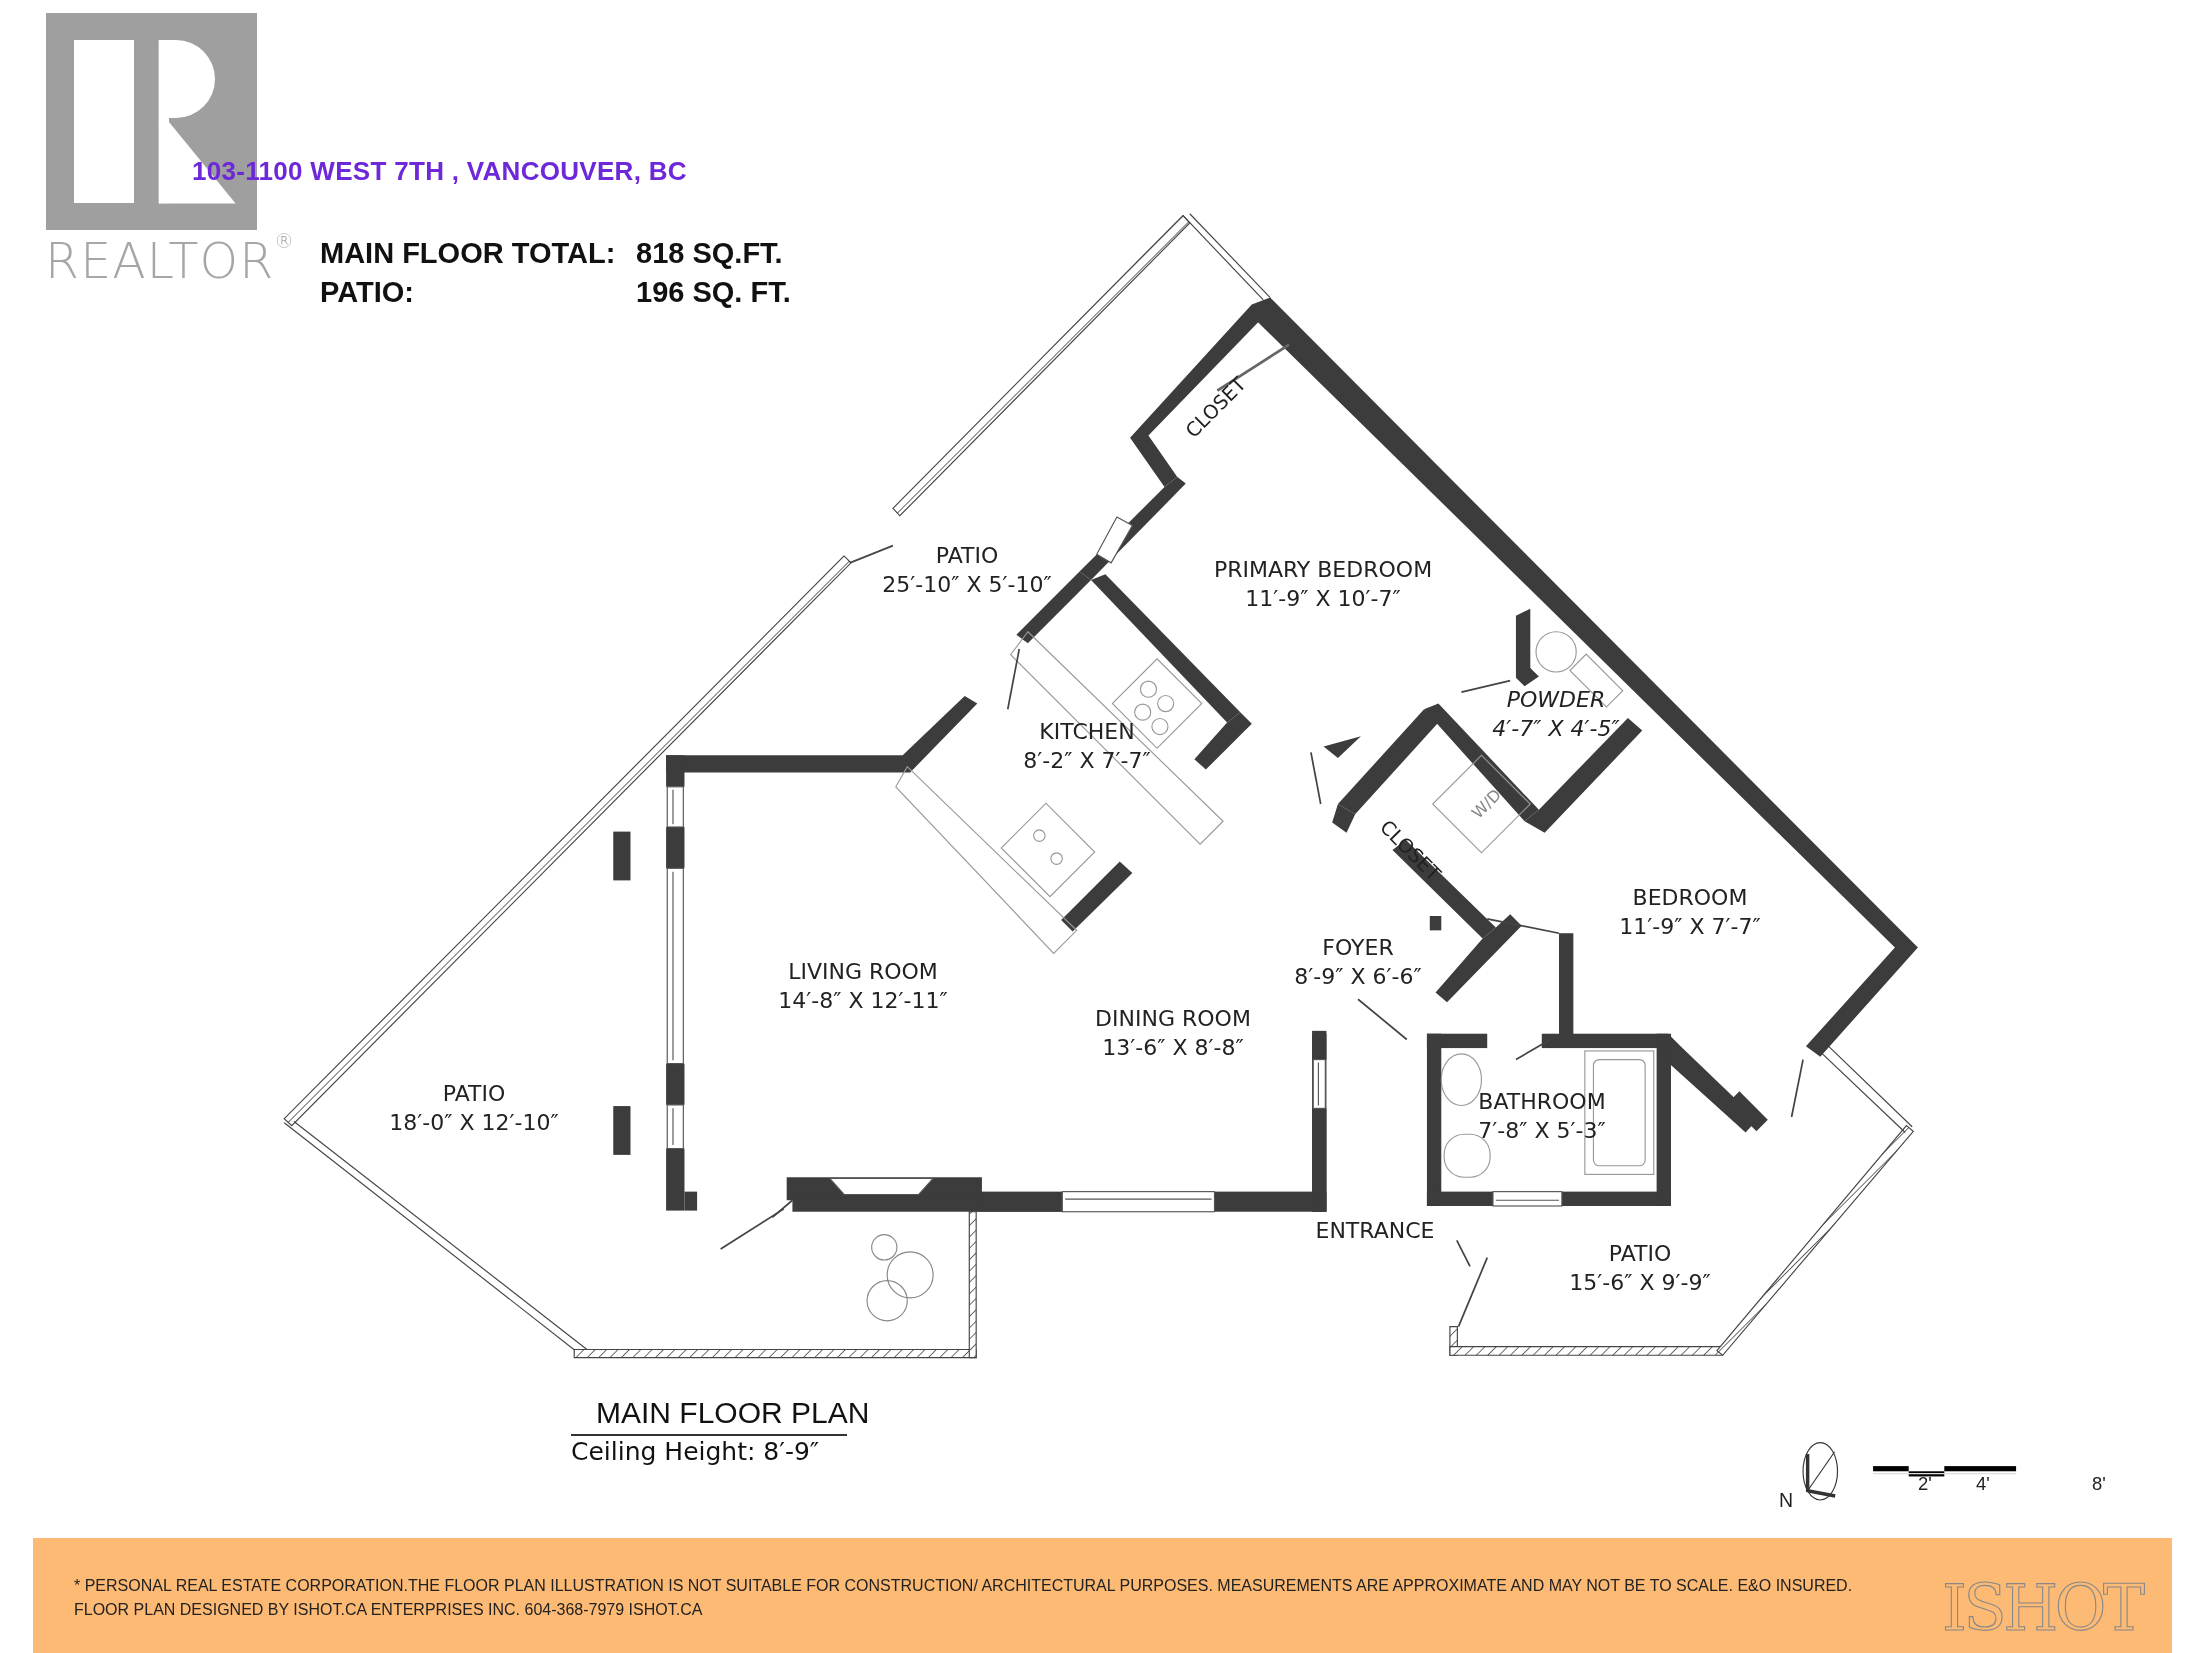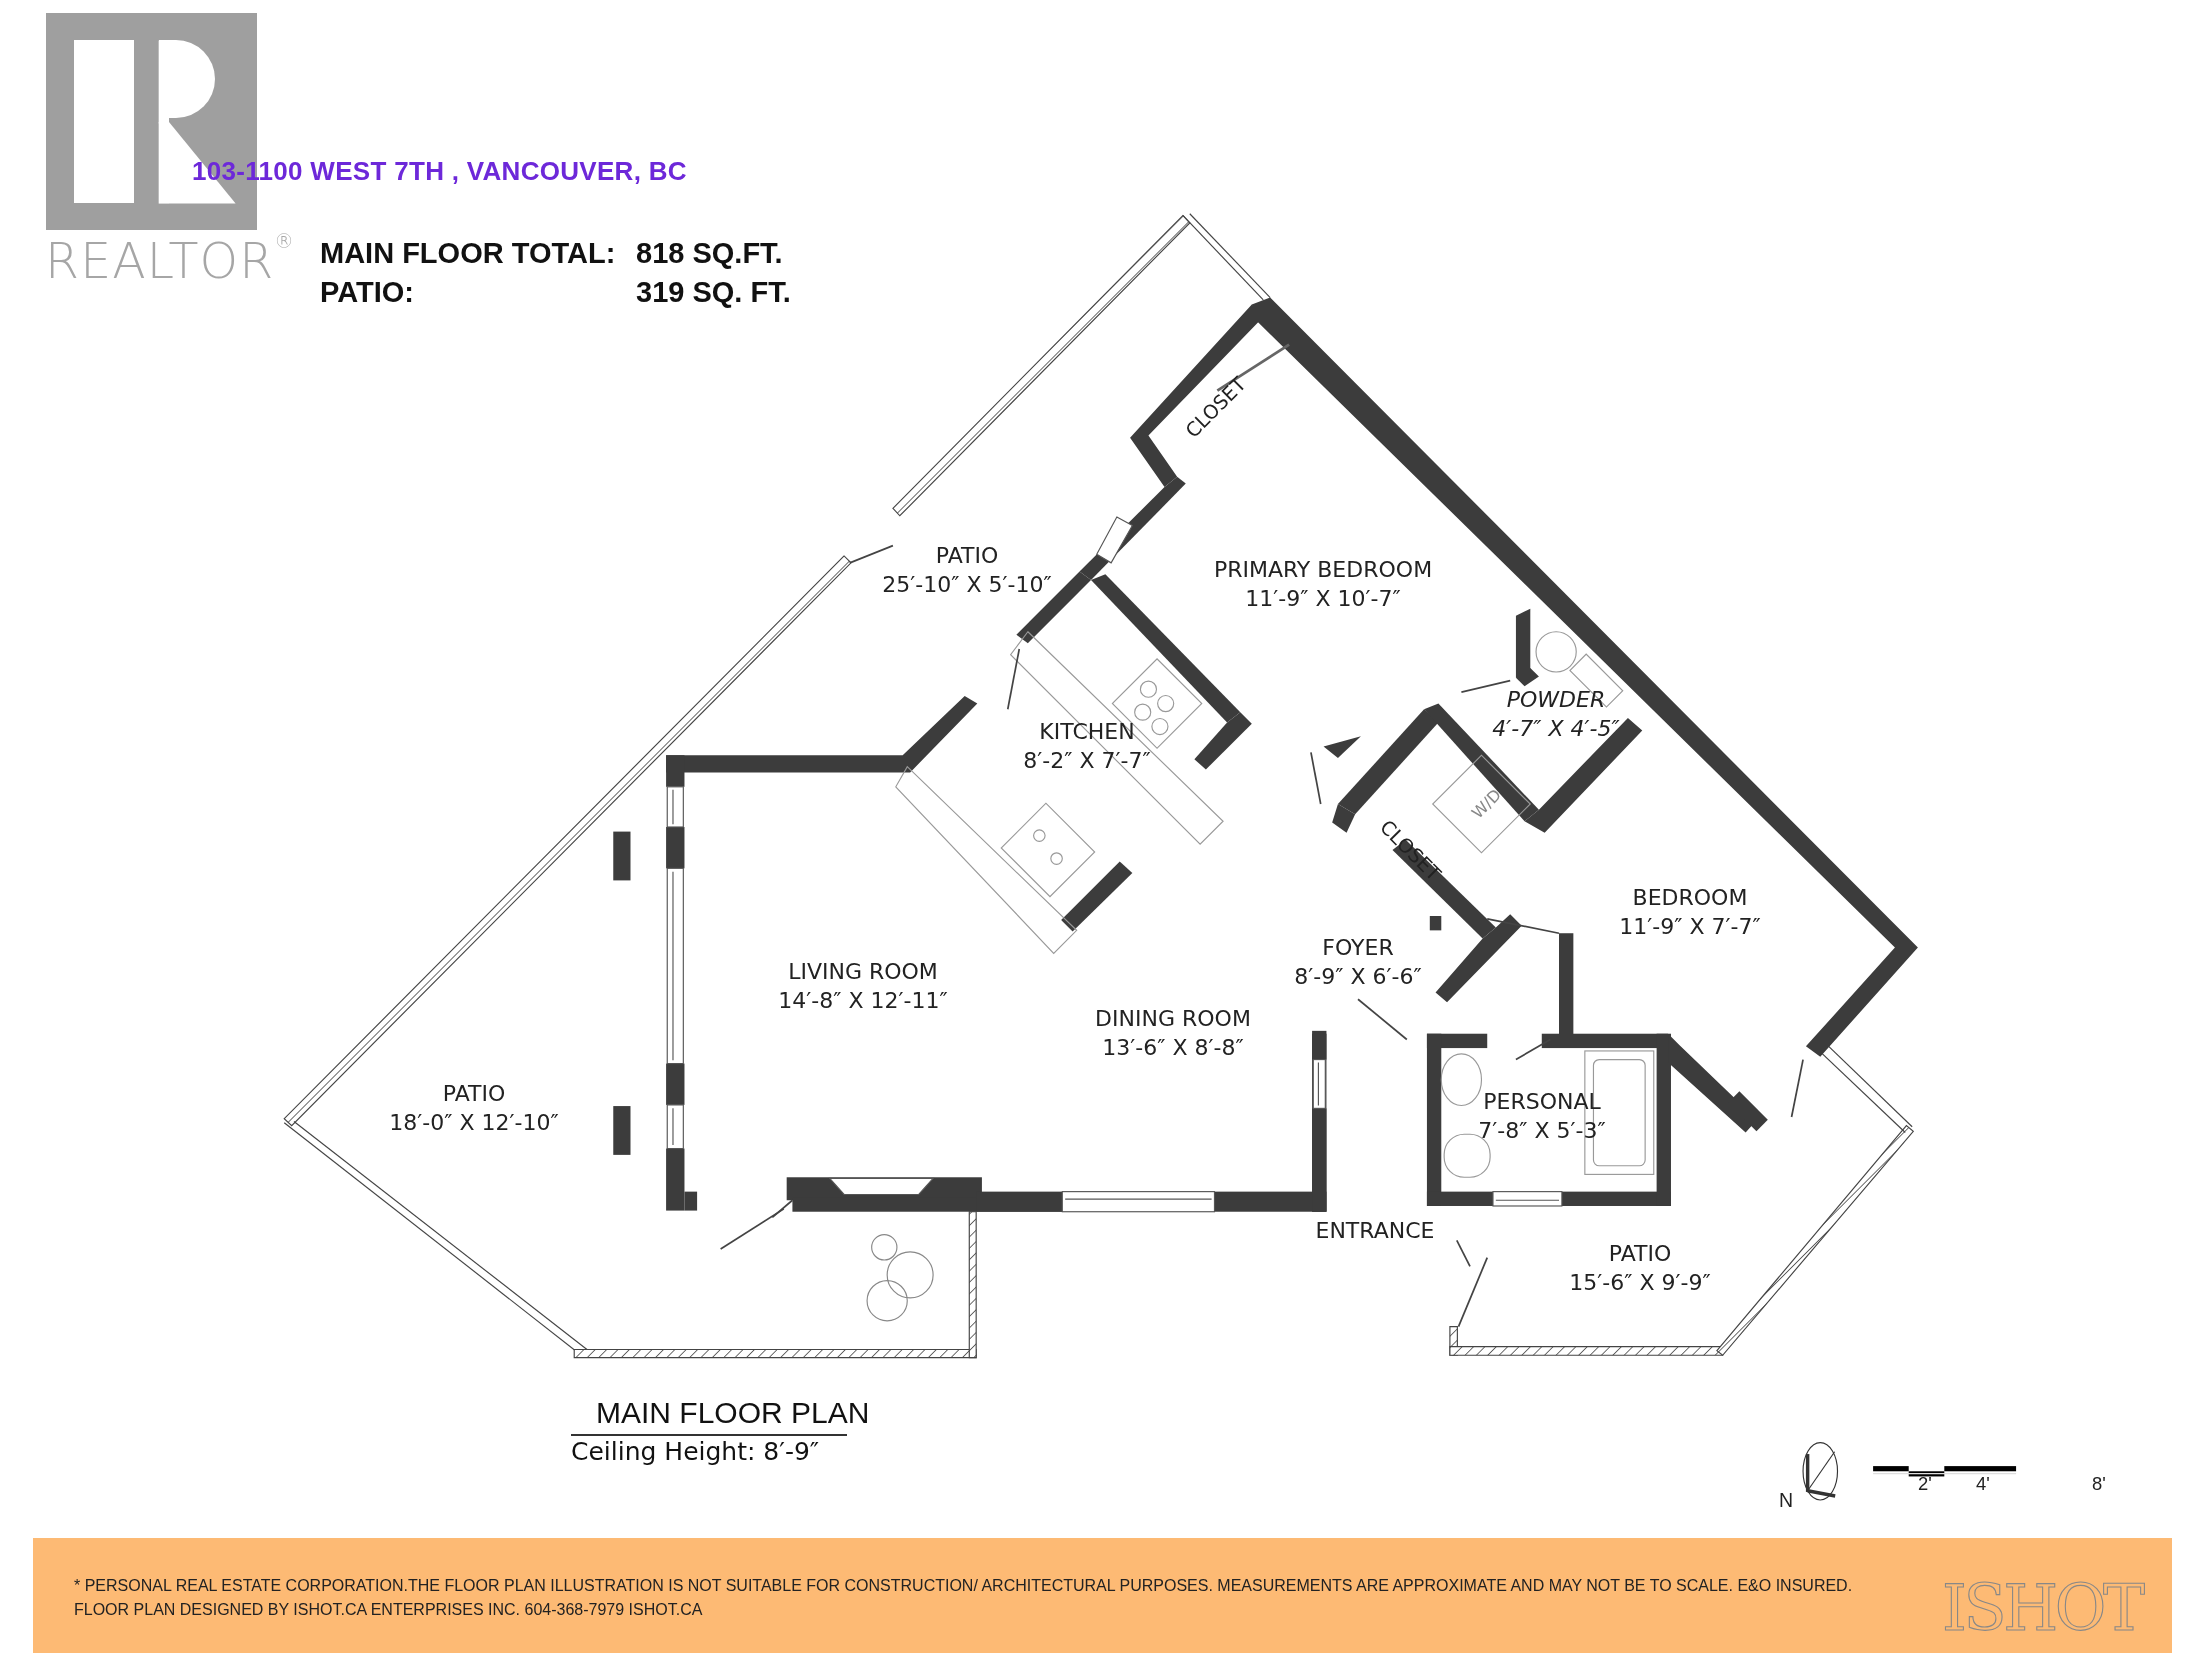--- a/index.html
+++ b/index.html
@@ -41,21 +41,21 @@
 </div>
 
 <div class="abs address">103-1100 WEST 7TH , VANCOUVER, BC</div>
 
 <div class="abs sum-row" style="left:320px; top:237px;">
   <span class="sum-label">MAIN FLOOR TOTAL:</span>
   <span class="sum-value">818 SQ.FT.</span>
 </div>
 <div class="abs sum-row" style="left:320px; top:276px;">
   <span class="sum-label">PATIO:</span>
-  <span class="sum-value">319 SQ. FT.</span>
+  <span class="sum-value">196 SQ. FT.</span>
 </div>
 
 <svg class="abs" style="left:0;top:0" width="2205" height="1654" viewBox="0 0 3840 2880">
   <defs>
     <pattern id="rail" patternUnits="userSpaceOnUse" width="14" height="14" patternTransform="rotate(45)">
       <rect width="14" height="14" fill="#fff"></rect>
       <line x1="0" y1="0" x2="0" y2="14" stroke="#555" stroke-width="3"></line>
     </pattern>
   </defs>
 
@@ -253,21 +253,21 @@
 </div>
 <div class="room-label" style="left:1173px; top:1005px;">
   <span>DINING ROOM</span>
   <span class="dims">13′-6″ X 8′-8″</span>
 </div>
 <div class="room-label" style="left:474px; top:1080px;">
   <span>PATIO</span>
   <span class="dims">18′-0″ X 12′-10″</span>
 </div>
 <div class="room-label" style="left:1542px; top:1088px;">
-  <span>PERSONAL</span>
+  <span>BATHROOM</span>
   <span class="dims">7′-8″ X 5′-3″</span>
 </div>
 <div class="room-label" style="left:1375px; top:1217px;">ENTRANCE</div>
 <div class="room-label" style="left:1640px; top:1240px;">
   <span>PATIO</span>
   <span class="dims">15′-6″ X 9′-9″</span>
 </div>
 
 <div class="abs plan-title">MAIN FLOOR PLAN</div>
 <div class="abs plan-underline"></div>

